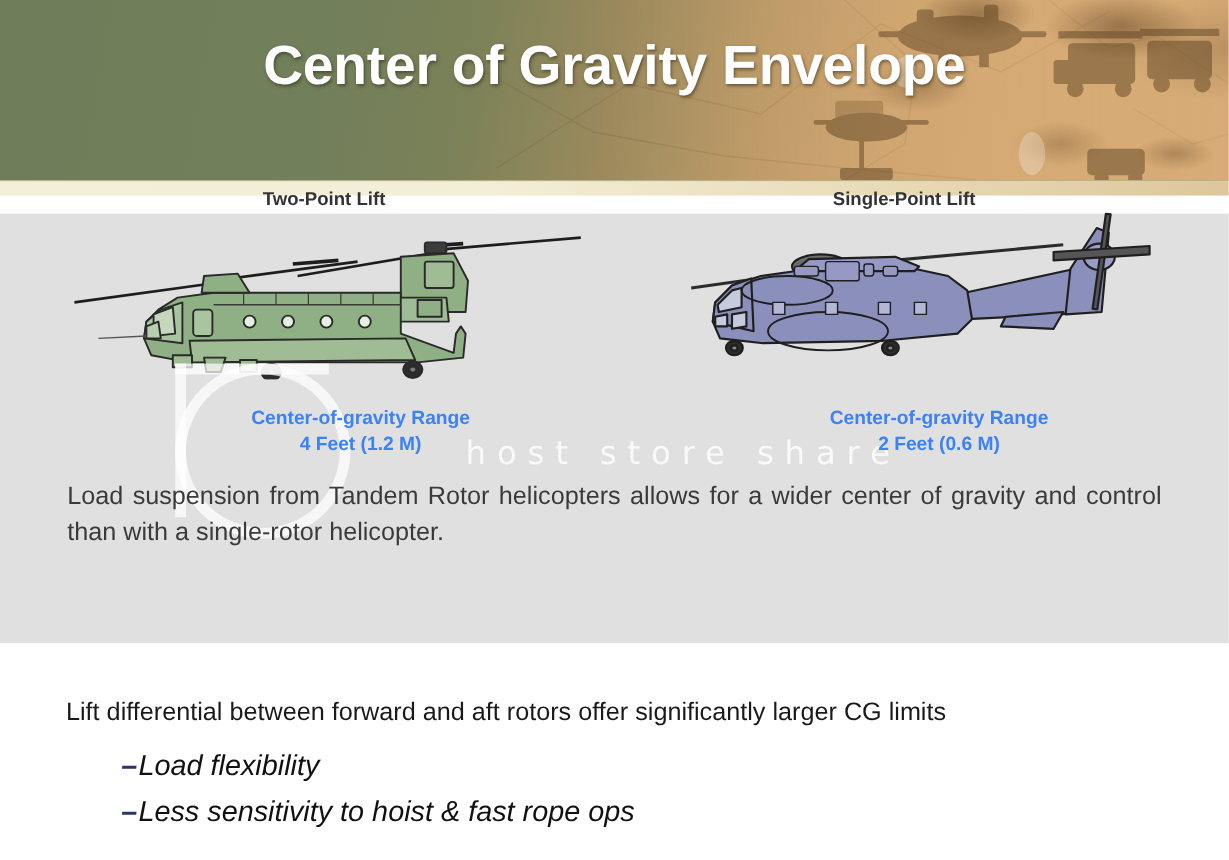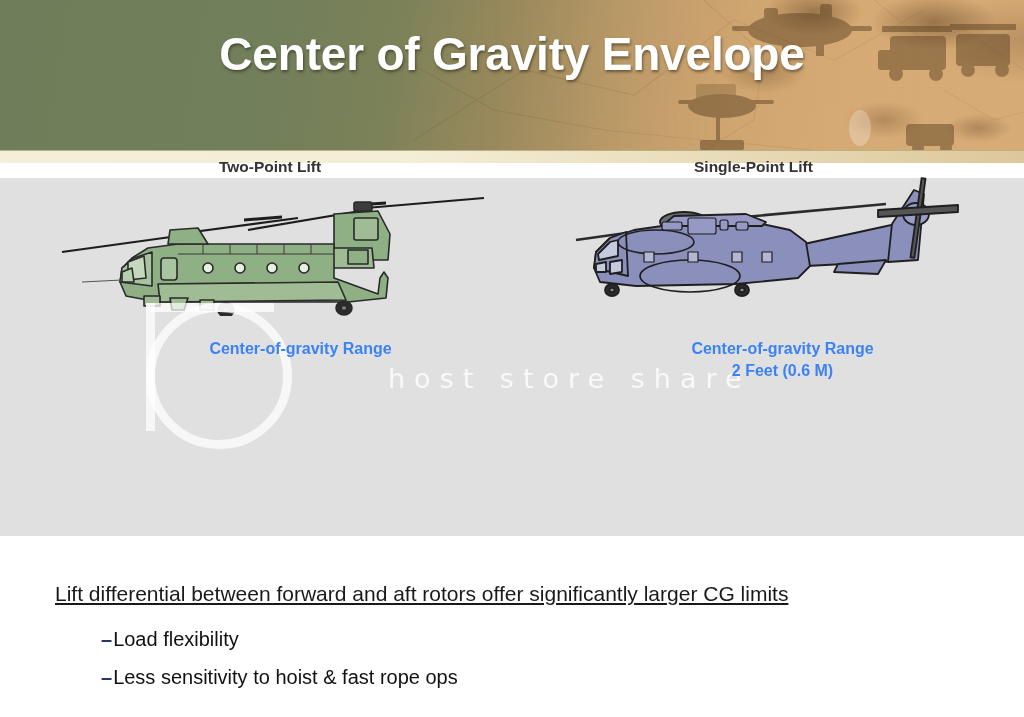--- a/index.html
+++ b/index.html
@@ -118,28 +118,28 @@
   .para{
     position:absolute;z-index:4;
     font-size:21px;line-height:30px;color:#3a3a3a;
     text-align:justify;
   }
   #para1{left:56px;top:399px;width:912px;}
   #para2{left:56px;top:476px;width:912px;}
 
   #bullet-head{
     position:absolute;left:55px;top:580px;width:940px;z-index:4;
-    font-size:21px;line-height:28px;color:#1a1a1a;text-decoration:underline;
+    font-size:21px;line-height:28px;color:#1a1a1a;
   }
 
   #sub-bullets{
     position:absolute;left:101px;top:620px;width:880px;z-index:4;
   }
   .sub-bullet{
-    font-size:20px;line-height:38px;color:#111;white-space:nowrap;
+    font-size:24px;line-height:38px;color:#111;white-space:nowrap;font-style:italic;
   }
   .dash{color:#2c3566;font-weight:bold;margin-right:1px;}
 </style>
 </head>
 <body>
 
 <div id="slide">
 
   <div id="header">
 
@@ -343,26 +343,28 @@
         <ellipse cx="46" cy="118" rx="7" ry="6" fill="#2c2c2c"></ellipse>
         <ellipse cx="46" cy="118" rx="2.6" ry="2.2" fill="#8a8a8a"></ellipse>
         <ellipse cx="176" cy="118" rx="7" ry="6" fill="#2c2c2c"></ellipse>
         <ellipse cx="176" cy="118" rx="2.6" ry="2.2" fill="#8a8a8a"></ellipse>
       </g>
     </g>
   </svg>
 
   <div class="cg-caption" id="caption-left">
     <span>Center-of-gravity Range</span>
+    <span class="l2">4 Feet (1.2 M)</span>
   </div>
   <div class="cg-caption" id="caption-right">
     <span>Center-of-gravity Range</span>
     <span class="l2">2 Feet (0.6 M)</span>
   </div>
 
+  <div class="para" id="para1">Load suspension from Tandem Rotor helicopters allows for a wider center of gravity and control than with a single-rotor helicopter.</div>
 
   <div id="bullet-head">Lift differential between forward and aft rotors offer significantly larger CG limits</div>
 
   <div id="sub-bullets">
     <div class="sub-bullet">
       <span class="dash">–</span><span>Load flexibility</span>
     </div>
     <div class="sub-bullet">
       <span class="dash">–</span><span>Less sensitivity to hoist &amp; fast rope ops</span>
     </div>

